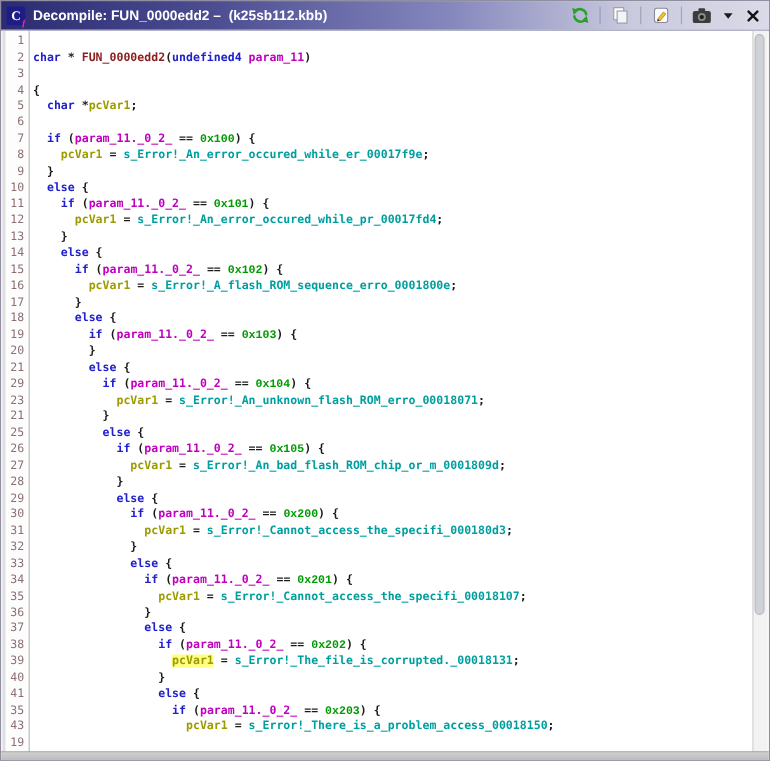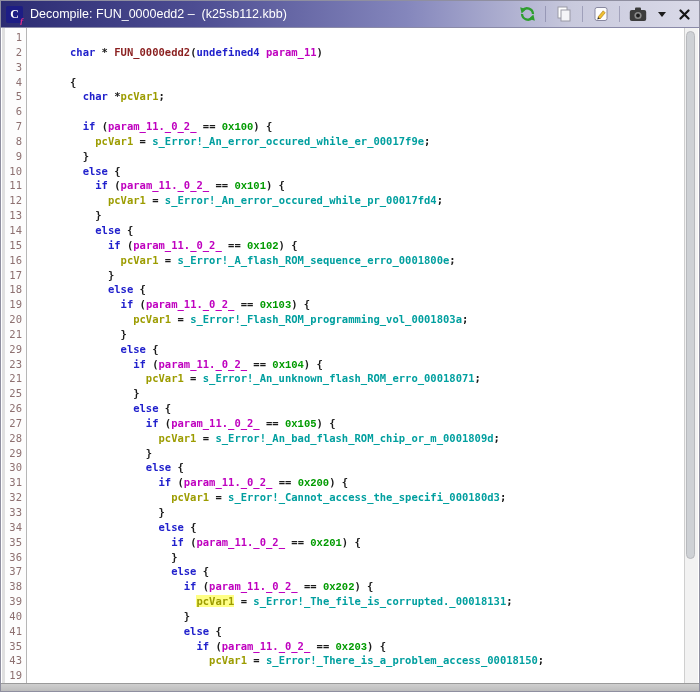--- a/index.html
+++ b/index.html
@@ -15,21 +15,21 @@
     border-bottom:1px solid #8a8aa8;
     display:flex; align-items:center; padding:0 5px;
   }
   .app-icon{
     width:17px; height:17px; border-radius:2px; background:#1d1d85;
     color:#fff; font:bold 12px "Liberation Serif", serif;
     display:flex; align-items:center; justify-content:center;
     position:relative; margin-right:7px; flex:0 0 auto;
   }
   .app-icon .fmark{position:absolute; right:-1px; bottom:-3px; color:#e0308a; font-size:9px; font-style:italic;}
-  .title{color:#ffffff; font-size:12.5px; white-space:pre; flex:1 1 auto; overflow:hidden;}
+  .title{color:#ffffff; font-size:12.5px; white-space:pre; flex:1 1 auto; overflow:hidden;font-weight:bold;}
   .toolbar{display:flex; align-items:center; gap:8px; flex:0 0 auto; padding-right:2px;}
   .tbtn{width:20px; height:20px; display:flex; align-items:center; justify-content:center; cursor:default;}
   .sep{width:1px; height:16px; background:rgba(80,80,120,0.35);}
   .arrow-down{width:0;height:0;border-left:4.5px solid transparent;border-right:4.5px solid transparent;border-top:5px solid #1c1c1c;}
   
   .content{
     position:absolute; top:27px; left:1px; right:1px; bottom:7px;
     display:flex; background:#ffffff; overflow:hidden;
   }
   .gutter{
@@ -39,21 +39,20 @@
   }
   .ln{
     height:14.85px; line-height:14.85px; text-align:right; padding-right:4px;
     font-family:"DejaVu Sans Mono", monospace; font-size:10.5px; color:#8d7070;
   }
   .codewrap{flex:1 1 auto; padding:2px 0 0 3px; overflow:hidden;}
   .cl{
     height:14.85px; line-height:14.85px; white-space:pre;
     font-family:"DejaVu Sans Mono", monospace; font-size:10.5px; font-weight:bold;
     color:#1a1a1a;
-    margin-left:40px;
   }
   .tk-k{color:#2121cc;}   
   .tk-f{color:#8a1f1f;}   
   .tk-v{color:#bf00bf;}   
   .tk-n{color:#009b00;font-family:Liberation Mono, monospace;}   
   .tk-l{color:#9c9c00;}   
   .tk-g{color:#009f9f;}   
   .tk-p{color:#1a1a1a;}   
   .tk-h{color:#9c9c00; background:#ffff85;} 
   .scrollbar{flex:0 0 13px; position:relative; background:#f2f2f2; border-left:1px solid #cfcfcf;}
@@ -183,36 +182,36 @@
         <div class="cl"><span class="tk-p">  </span><span class="tk-k">else</span><span class="tk-p"> {</span></div>
         <div class="cl"><span class="tk-p">    </span><span class="tk-k">if</span><span class="tk-p"> (</span><span class="tk-v">param_11._0_2_</span><span class="tk-p"> == </span><span class="tk-n">0x101</span><span class="tk-p">) {</span></div>
         <div class="cl"><span class="tk-p">      </span><span class="tk-l">pcVar1</span><span class="tk-p"> = </span><span class="tk-g">s_Error!_An_error_occured_while_pr_00017fd4</span><span class="tk-p">;</span></div>
         <div class="cl"><span class="tk-p">    }</span></div>
         <div class="cl"><span class="tk-p">    </span><span class="tk-k">else</span><span class="tk-p"> {</span></div>
         <div class="cl"><span class="tk-p">      </span><span class="tk-k">if</span><span class="tk-p"> (</span><span class="tk-v">param_11._0_2_</span><span class="tk-p"> == </span><span class="tk-n">0x102</span><span class="tk-p">) {</span></div>
         <div class="cl"><span class="tk-p">        </span><span class="tk-l">pcVar1</span><span class="tk-p"> = </span><span class="tk-g">s_Error!_A_flash_ROM_sequence_erro_0001800e</span><span class="tk-p">;</span></div>
         <div class="cl"><span class="tk-p">      }</span></div>
         <div class="cl"><span class="tk-p">      </span><span class="tk-k">else</span><span class="tk-p"> {</span></div>
         <div class="cl"><span class="tk-p">        </span><span class="tk-k">if</span><span class="tk-p"> (</span><span class="tk-v">param_11._0_2_</span><span class="tk-p"> == </span><span class="tk-n">0x103</span><span class="tk-p">) {</span></div>
-        <div class="cl"><span class="tk-p">          </span><span class="tk-l">pcVar1</span><span class="tk-p"> = </span><span class="tk-g">s_Error!_Flash_ROM_programming_vol_0001803a</span><span class="tk-p">;</span></div>
         <div class="cl"><span class="tk-p">        }</span></div>
         <div class="cl"><span class="tk-p">        </span><span class="tk-k">else</span><span class="tk-p"> {</span></div>
         <div class="cl"><span class="tk-p">          </span><span class="tk-k">if</span><span class="tk-p"> (</span><span class="tk-v">param_11._0_2_</span><span class="tk-p"> == </span><span class="tk-n">0x104</span><span class="tk-p">) {</span></div>
         <div class="cl"><span class="tk-p">            </span><span class="tk-l">pcVar1</span><span class="tk-p"> = </span><span class="tk-g">s_Error!_An_unknown_flash_ROM_erro_00018071</span><span class="tk-p">;</span></div>
         <div class="cl"><span class="tk-p">          }</span></div>
         <div class="cl"><span class="tk-p">          </span><span class="tk-k">else</span><span class="tk-p"> {</span></div>
         <div class="cl"><span class="tk-p">            </span><span class="tk-k">if</span><span class="tk-p"> (</span><span class="tk-v">param_11._0_2_</span><span class="tk-p"> == </span><span class="tk-n">0x105</span><span class="tk-p">) {</span></div>
         <div class="cl"><span class="tk-p">              </span><span class="tk-l">pcVar1</span><span class="tk-p"> = </span><span class="tk-g">s_Error!_An_bad_flash_ROM_chip_or_m_0001809d</span><span class="tk-p">;</span></div>
         <div class="cl"><span class="tk-p">            }</span></div>
         <div class="cl"><span class="tk-p">            </span><span class="tk-k">else</span><span class="tk-p"> {</span></div>
         <div class="cl"><span class="tk-p">              </span><span class="tk-k">if</span><span class="tk-p"> (</span><span class="tk-v">param_11._0_2_</span><span class="tk-p"> == </span><span class="tk-n">0x200</span><span class="tk-p">) {</span></div>
         <div class="cl"><span class="tk-p">                </span><span class="tk-l">pcVar1</span><span class="tk-p"> = </span><span class="tk-g">s_Error!_Cannot_access_the_specifi_000180d3</span><span class="tk-p">;</span></div>
         <div class="cl"><span class="tk-p">              }</span></div>
         <div class="cl"><span class="tk-p">              </span><span class="tk-k">else</span><span class="tk-p"> {</span></div>
         <div class="cl"><span class="tk-p">                </span><span class="tk-k">if</span><span class="tk-p"> (</span><span class="tk-v">param_11._0_2_</span><span class="tk-p"> == </span><span class="tk-n">0x201</span><span class="tk-p">) {</span></div>
+        <div class="cl"><span class="tk-p">                  </span><span class="tk-l">pcVar1</span><span class="tk-p"> = </span><span class="tk-g">s_Error!_Cannot_access_the_specifi_00018107</span><span class="tk-p">;</span></div>
         <div class="cl"><span class="tk-p">                }</span></div>
         <div class="cl"><span class="tk-p">                </span><span class="tk-k">else</span><span class="tk-p"> {</span></div>
         <div class="cl"><span class="tk-p">                  </span><span class="tk-k">if</span><span class="tk-p"> (</span><span class="tk-v">param_11._0_2_</span><span class="tk-p"> == </span><span class="tk-n">0x202</span><span class="tk-p">) {</span></div>
         <div class="cl"><span class="tk-p">                    </span><span class="tk-h">pcVar1</span><span class="tk-p"> = </span><span class="tk-g">s_Error!_The_file_is_corrupted._00018131</span><span class="tk-p">;</span></div>
         <div class="cl"><span class="tk-p">                  }</span></div>
         <div class="cl"><span class="tk-p">                  </span><span class="tk-k">else</span><span class="tk-p"> {</span></div>
         <div class="cl"><span class="tk-p">                    </span><span class="tk-k">if</span><span class="tk-p"> (</span><span class="tk-v">param_11._0_2_</span><span class="tk-p"> == </span><span class="tk-n">0x203</span><span class="tk-p">) {</span></div>
         <div class="cl"><span class="tk-p">                      </span><span class="tk-l">pcVar1</span><span class="tk-p"> = </span><span class="tk-g">s_Error!_There_is_a_problem_access_00018150</span><span class="tk-p">;</span></div>
         <div class="cl"></div>
       </div>

